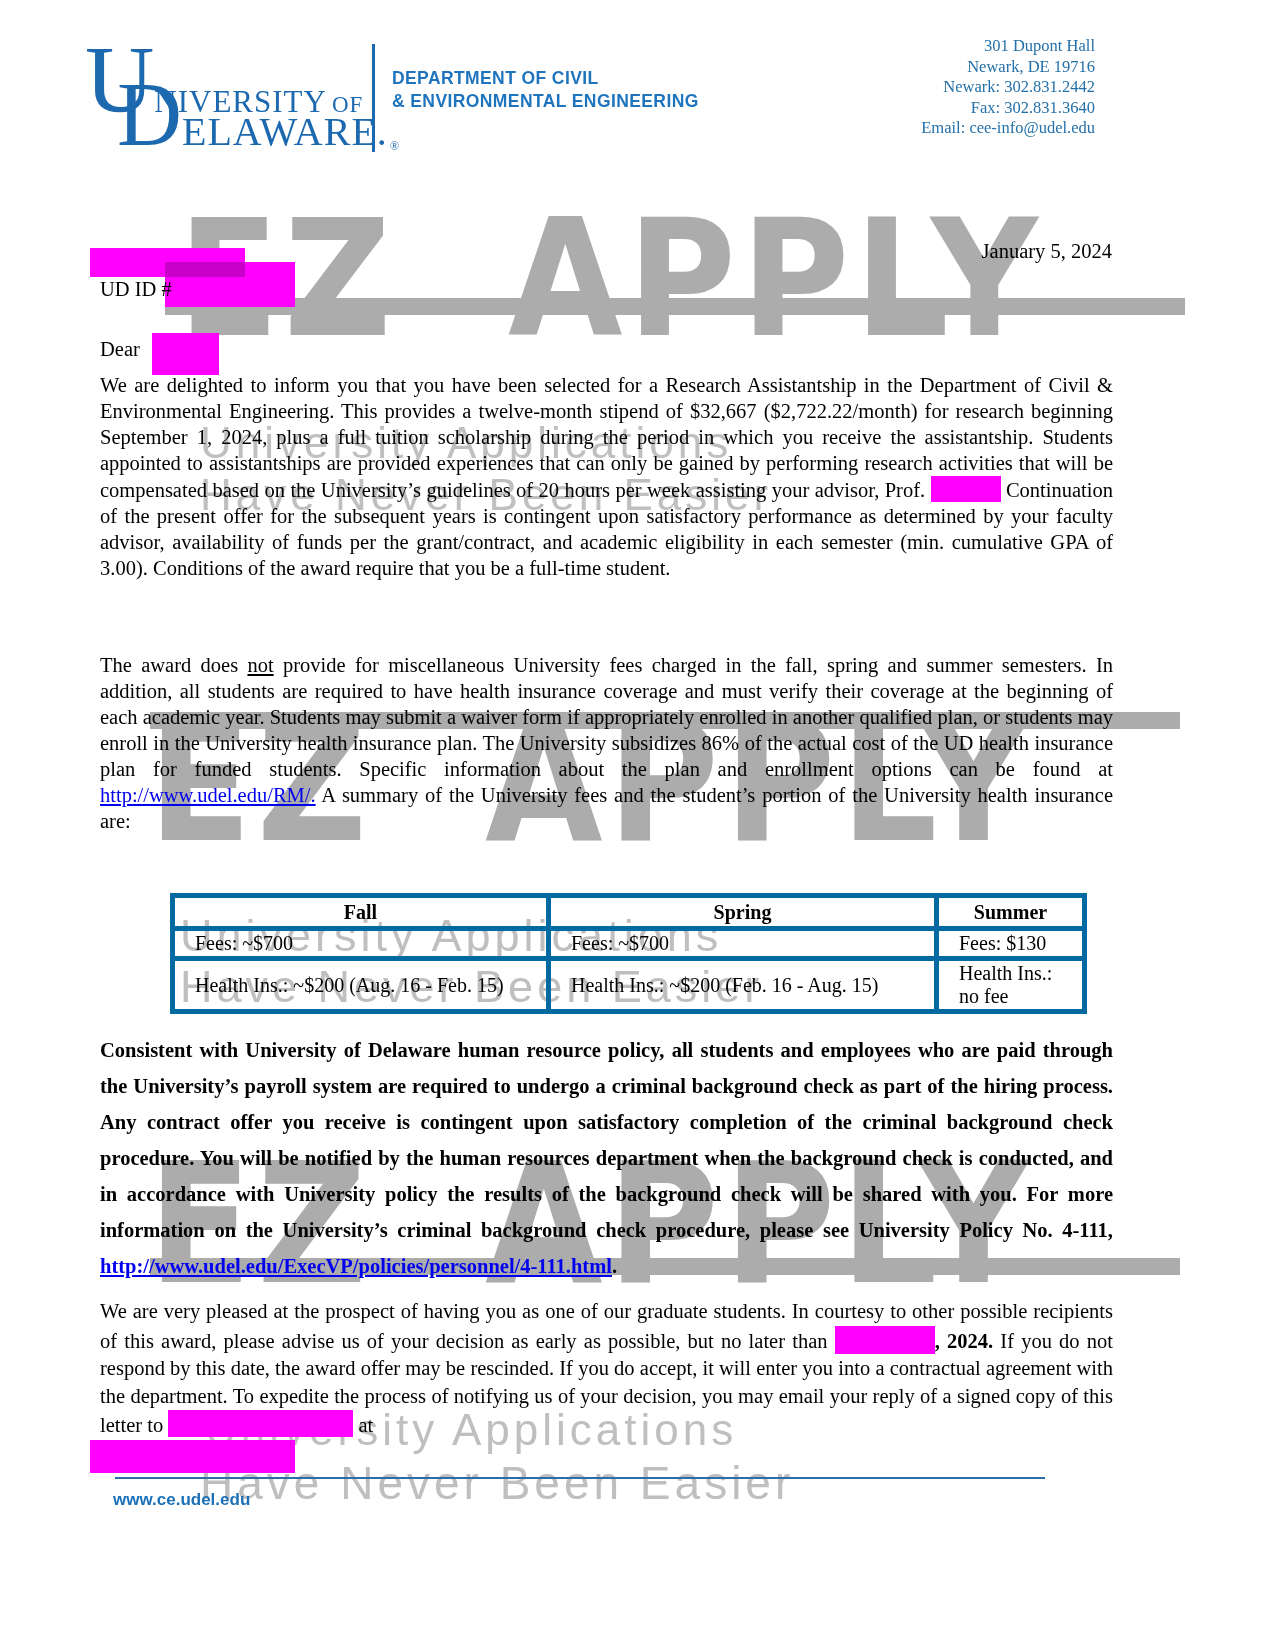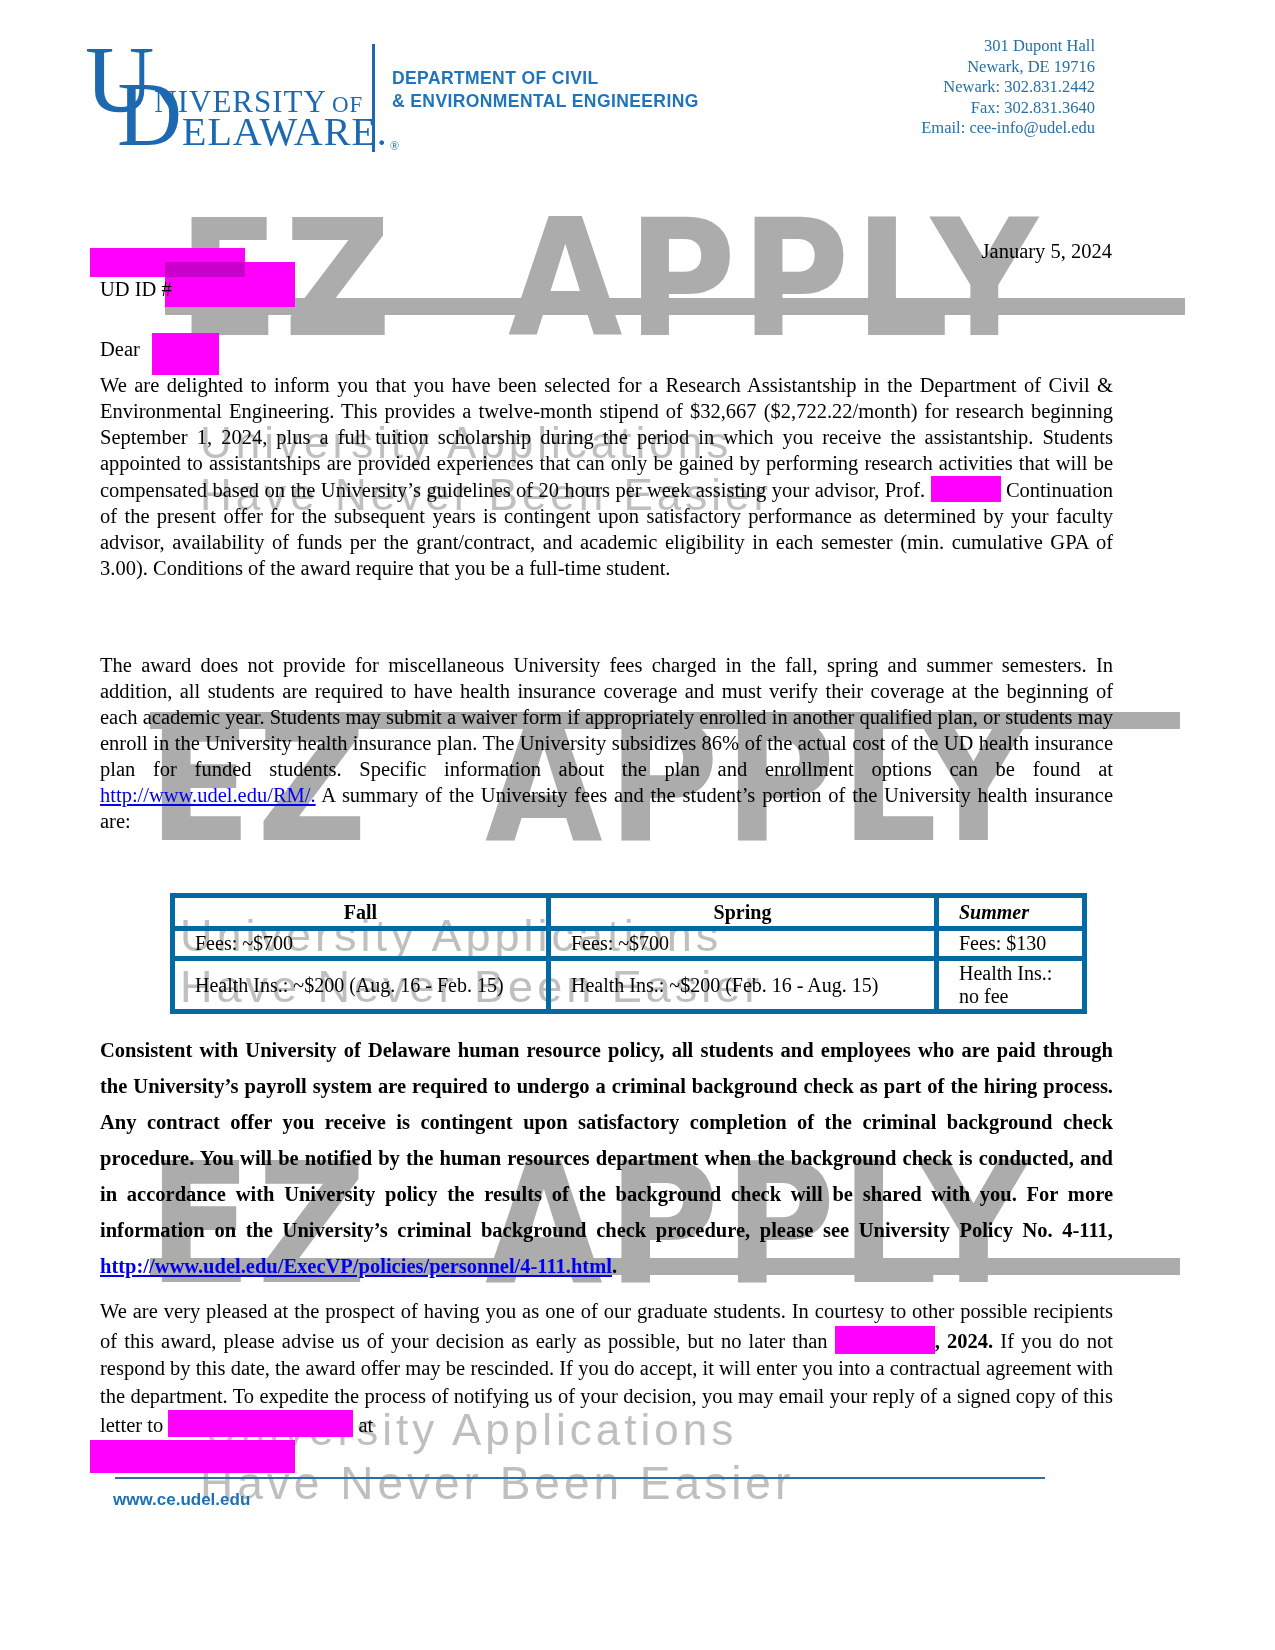--- a/index.html
+++ b/index.html
@@ -56,34 +56,34 @@
   .date { position:absolute; right:163px; top:240px; font-size:20.5px; }
   .udid-label { position:absolute; left:100px; top:278px; font-size:20.5px; }
   .dear-label { position:absolute; left:100px; top:338px; font-size:20.5px; }
   
   .body-text { position:absolute; left:100px; width:1013px; text-align:justify;
                font-size:20.5px; line-height:26px; }
   #p1 { top:372px; }
   #p2 { top:652px; }
   #p3 { top:1032px; font-weight:bold; line-height:36px; }
   #p4 { top:1298px; line-height:27.5px; }
-  .u-line { }
+  .u-line { text-decoration:underline; }
   .link { color:#0000ee; text-decoration:underline; cursor:pointer; }
   .bold { font-weight:bold; }
   
   .fees-table { position:absolute; left:170px; top:893px; border-collapse:collapse;
                 font-size:20px; }
   .fees-table th, .fees-table td { border:5px solid #0369a1; padding:1px 20px; }
   .fees-table th { font-weight:bold; height:33px; }
   .fees-table td { height:30px; text-align:left; }
   .col-fall   { width:376px; }
   .col-spring { width:388px; }
   .col-summer { width:148px; }
   .th-center { text-align:center; }
-  .th-left   { text-align:left;font-style:italic; }
+  .th-left   { text-align:center; }
   
   .redact { position:absolute; background:#ff00ff; mix-blend-mode:multiply; }
   .ri { display:inline-block; background:#ff00ff; mix-blend-mode:multiply; vertical-align:-5px; }
   #redact-a { left:90px;  top:248px; width:155px; height:29px; }
   #redact-b { left:165px; top:262px; width:130px; height:45px; }
   #redact-ab{ left:165px; top:262px; width:80px;  height:15px; background:#c900c9; }
   #redact-c { left:152px; top:333px; width:67px;  height:42px; }
   #redact-email { left:90px; top:1440px; width:205px; height:33px; }
   .ri-prof     { width:70px;  height:26px; }
   .ri-date     { width:100px; height:28px; vertical-align:-6px; }

